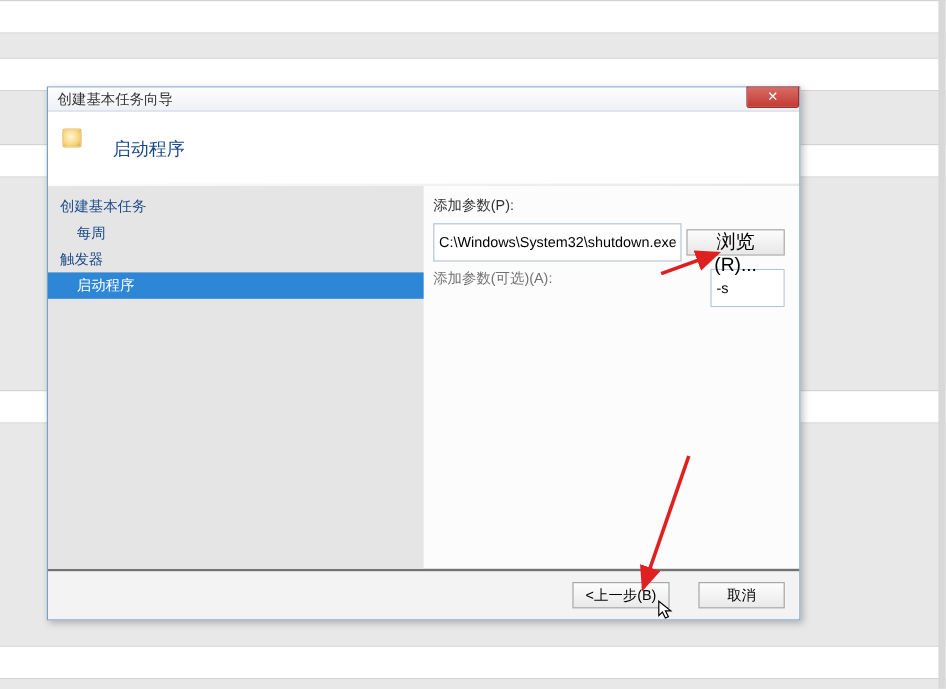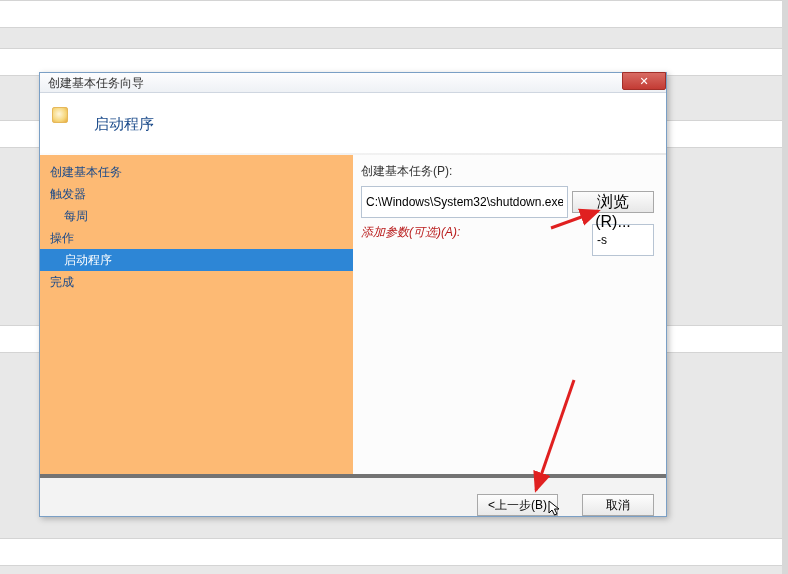--- a/index.html
+++ b/index.html
@@ -79,21 +79,21 @@
       height: 2px;
       background: linear-gradient(to right, #fcfcfc, #e8e8e8);
     }
     .content {
       display: flex;
       height: calc(100% - 20px - 60px - 2px - 42px);
       background: #fcfcfc;
     }
     .sidebar {
       width: 313px;
-      background: #fdba74;
+      background: #e5e5e5;
       padding-top: 6px;
     }
     .sidebar-item {
       padding: 3px 10px;
       color: #1a4a8a;
       cursor: pointer;
       line-height: 16px;
     }
     .sidebar-item.indent { padding-left: 24px; }
     .sidebar-item.selected {
@@ -121,28 +121,28 @@
     .browse-btn {
       height: 22px;
       background: linear-gradient(#fcfcfc, #e7e7e7);
       border: 1px solid #a8a8a8;
       padding: 0 8px;
       margin-left: 4px;
       font-size: 16px;
       font-family: inherit;
       cursor: pointer;
     }
-    .label-inline { display:inline-block; width:160px; color:#b91c1c;font-style:italic;}
+    .label-inline { display:inline-block; width:160px; color:#737373;}
     .footer {
       height: 42px;
-      border-top: 4px solid #737373;
+      border-top: 2px solid #737373;
       background: #f3f3f3;
       display: flex;
       justify-content: flex-end;
-      align-items: flex-end;
+      align-items: center;
       padding-right: 12px;
       gap: 6px;
     }
     .nav-btn {
       height: 22px;
       min-width: 72px;
       padding: 0 10px;
       background: linear-gradient(#fdfdfd, #e9e9e9);
       border: 1px solid #a8a8a8;
       font-size: 12px;
@@ -183,30 +183,28 @@
 
   <div class="header-area">
     <div class="header-icon"></div>
     <div class="header-title">启动程序</div>
   </div>
   <div class="separator-gradient"></div>
 
   <div class="content">
     <div class="sidebar" id="sidebar">
         <div class="sidebar-item"><span>创建基本任务</span></div>
+        <div class="sidebar-item indent"><span>每周</span></div>
         <div class="sidebar-item"><span>触发器</span></div>
-        <div class="sidebar-item indent"><span>每周</span></div>
-        <div class="sidebar-item"><span>操作</span></div>
         <div class="sidebar-item indent selected"><span>启动程序</span></div>
-        <div class="sidebar-item"><span>完成</span></div>
       </div>
 
     <div class="form-area">
       <div class="form-row">
-        <span class="form-label">创建基本任务(P):</span>
+        <span class="form-label">添加参数(P):</span>
       </div>
       <div class="form-row inline-row">
         <input type="text" class="text-input main" value="C:\Windows\System32\shutdown.exe" style="">
         <button class="browse-btn">浏览(R)...</button>
       </div>
       <div class="form-row" style="margin-top:4px; overflow:hidden;">
         <span class="label-inline">添加参数(可选)(A):</span>
         <input type="text" class="text-input small" value="-s" style="">
       </div>
     </div>

